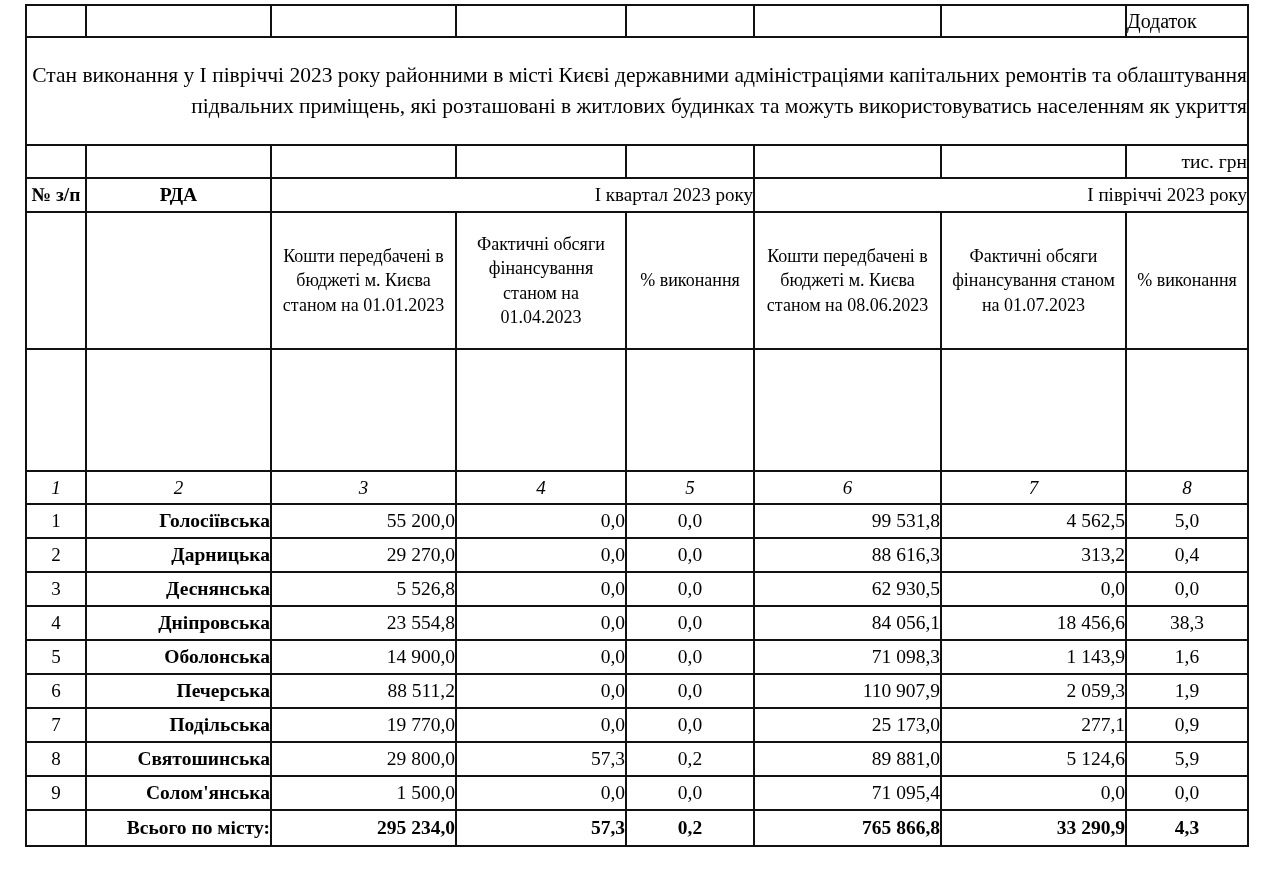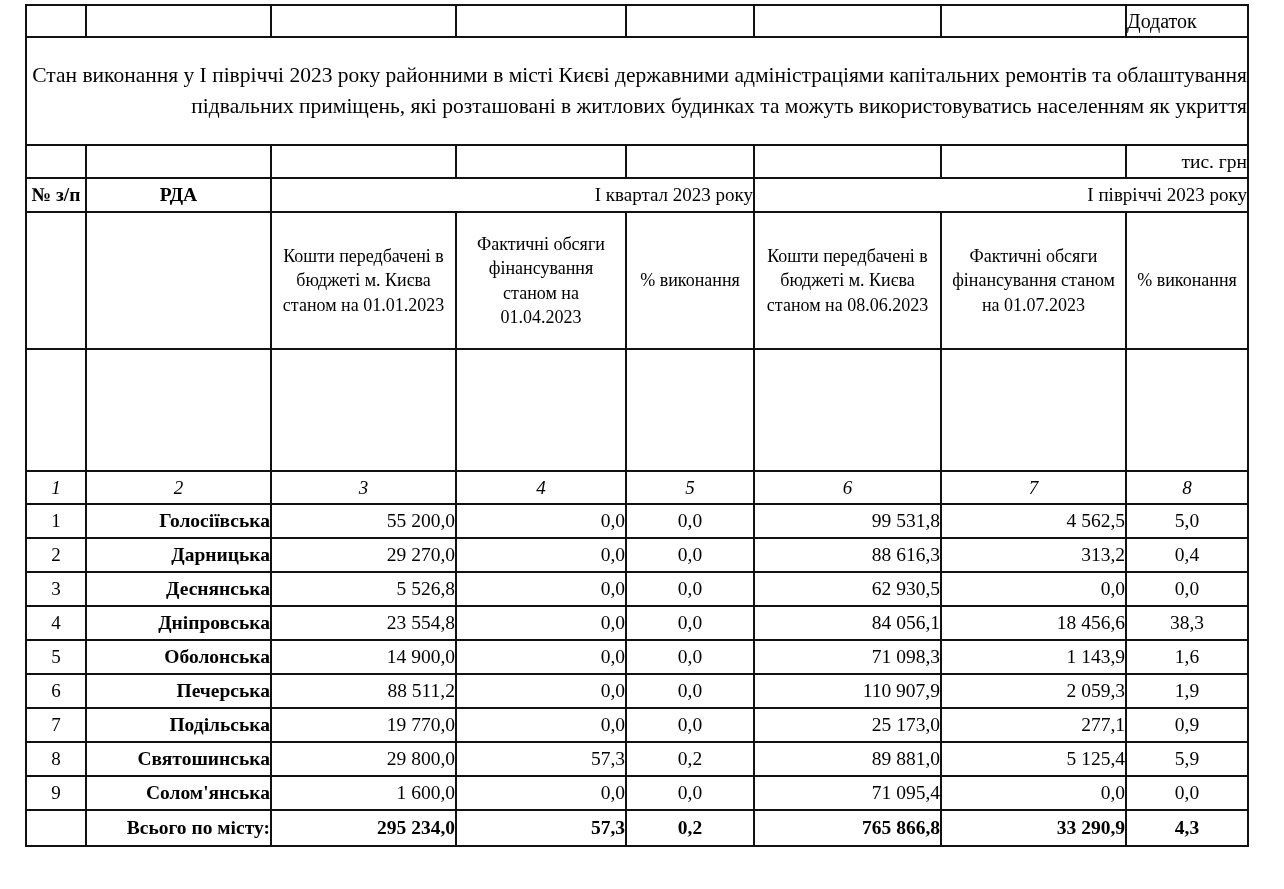--- a/index.html
+++ b/index.html
@@ -304,27 +304,27 @@
           <td class="cell-num">277,1</td>
           <td class="cell-pct">0,9</td>
         </tr>
         <tr class="r-data">
           <td class="cell-idx">8</td>
           <td class="cell-name">Святошинська</td>
           <td class="cell-num">29 800,0</td>
           <td class="cell-num">57,3</td>
           <td class="cell-pct">0,2</td>
           <td class="cell-num">89 881,0</td>
-          <td class="cell-num">5 125,4</td>
+          <td class="cell-num">5 124,6</td>
           <td class="cell-pct">5,9</td>
         </tr>
         <tr class="r-data">
           <td class="cell-idx">9</td>
           <td class="cell-name">Солом'янська</td>
-          <td class="cell-num">1 600,0</td>
+          <td class="cell-num">1 500,0</td>
           <td class="cell-num">0,0</td>
           <td class="cell-pct">0,0</td>
           <td class="cell-num">71 095,4</td>
           <td class="cell-num">0,0</td>
           <td class="cell-pct">0,0</td>
         </tr>
         <tr class="r-data r-total">
           <td class="cell-idx"></td>
           <td class="cell-name">Всього по місту:</td>
           <td class="cell-num">295 234,0</td>

